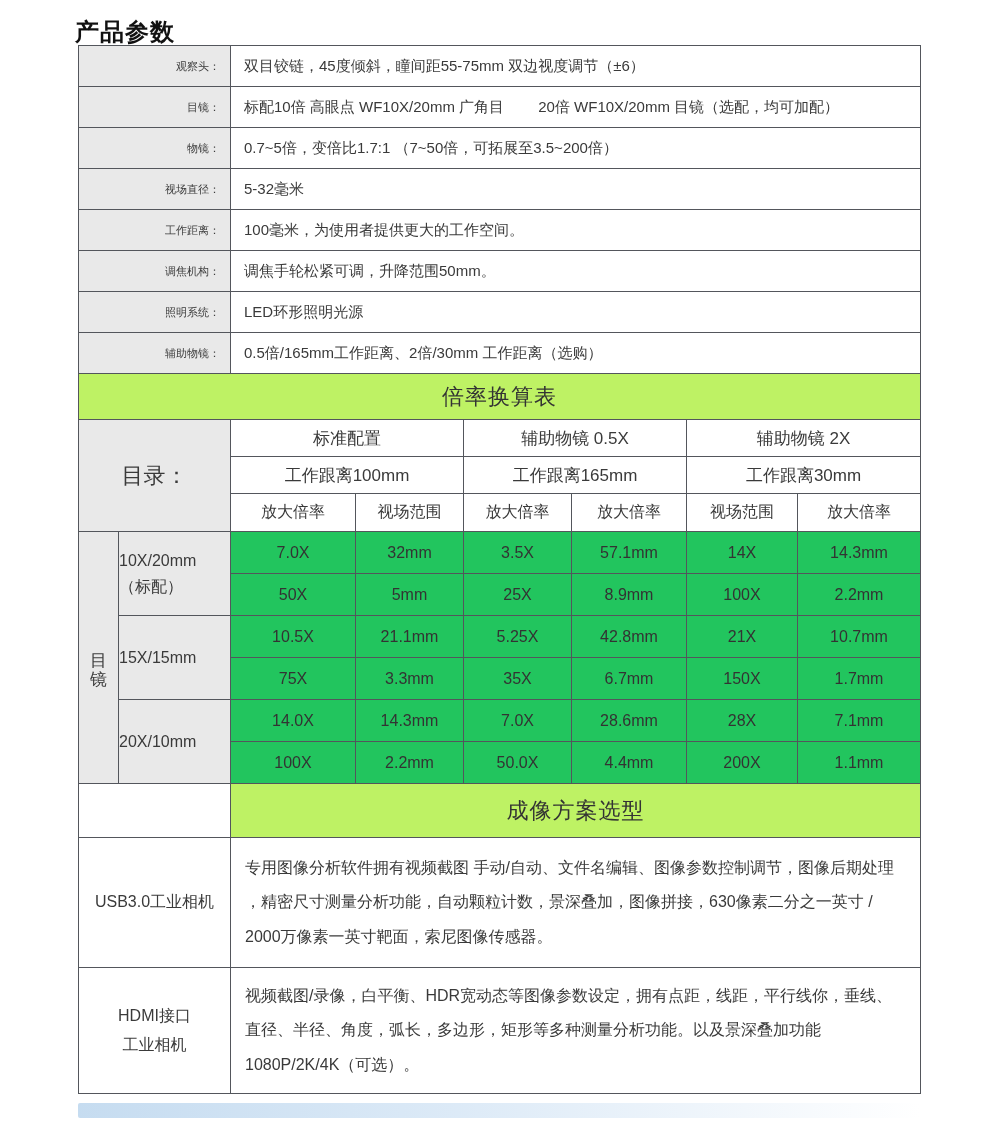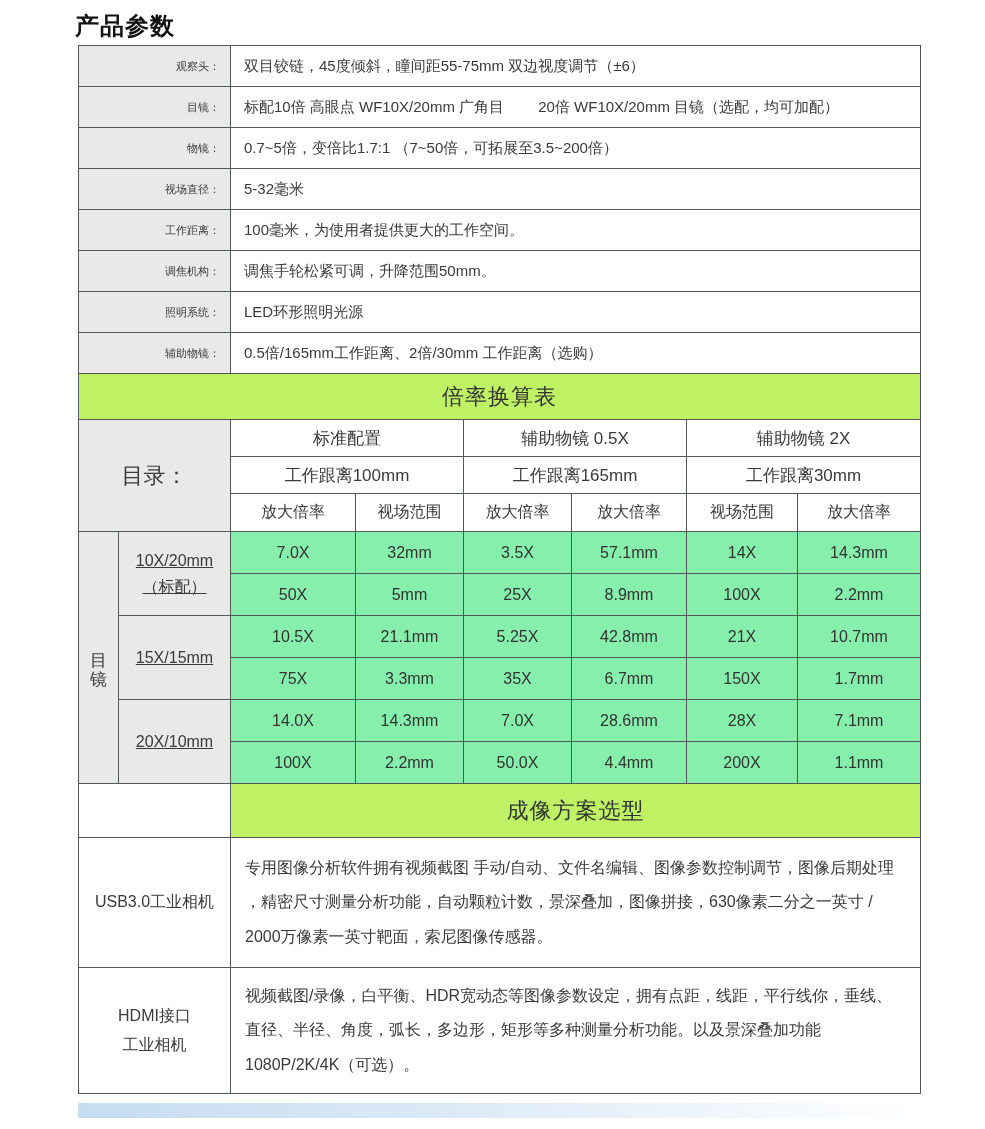--- a/index.html
+++ b/index.html
@@ -4,21 +4,21 @@
 <style>
   * { margin:0; padding:0; box-sizing:border-box; }
   html,body { background:#ffffff; }
   body {
     width:985px; height:1129px; overflow:hidden;
     font-family:"Liberation Sans","DejaVu Sans",sans-serif;
     color:#3a3a3a;
   }
   .page { position:relative; width:985px; height:1129px; }
   .page-title {
-    position:absolute; left:75px; top:10px;
+    position:absolute; left:75px; top:16px;
     font-size:24px; font-weight:bold; color:#111;
     letter-spacing:1px;
   }
   table.spec {
     position:absolute; left:78px; top:45px;
     width:842px; border-collapse:collapse; table-layout:fixed;
   }
   td { border:1px solid #53565c; vertical-align:middle; font-size:15px; }
   td.label {
     background:#e9e9e9; text-align:right; padding-right:10px;
@@ -41,22 +41,22 @@
   td.subhead { text-align:center; font-size:16px; background:#fff; }
   td.catalog { background:#e9e9e9; text-align:center; font-size:22px; }
   td.eyecol {
     background:#e9e9e9; text-align:center;
   }
   .vertical-label {
     display:inline-block;
     writing-mode:vertical-lr; text-orientation:upright;
     font-size:17px; letter-spacing:0.95em; color:#3c3c3c;
   }
-  td.eyespec { background:#e9e9e9; text-align:center; font-size:16px; line-height:1.6;text-decoration:underline; }
-  td.num { text-align:center; font-size:16px; background:#86efac; color:#333;margin-left:45px; }
+  td.eyespec { background:#e9e9e9; font-size:16px; line-height:1.6; }
+  td.num { text-align:center; font-size:16px; background:#22c55e; color:#333;margin-left:45px; }
   td.cam-label { background:#fff; text-align:center; font-size:16px; line-height:1.8; }
   td.cam-value {
     background:#fff; text-align:left; font-size:16px; line-height:2.15;
     padding:0 18px 0 14px; white-space:pre-wrap;
   }
   td.empty-cell { background:#fff; }
   .bottom-bar {
     position:absolute; left:78px; top:1103px; width:842px; height:15px;
     background:linear-gradient(90deg,#5b9bd5 0%,#9cc3e8 45%,#ffffff 100%);
     opacity:0.35; border-radius:2px;

